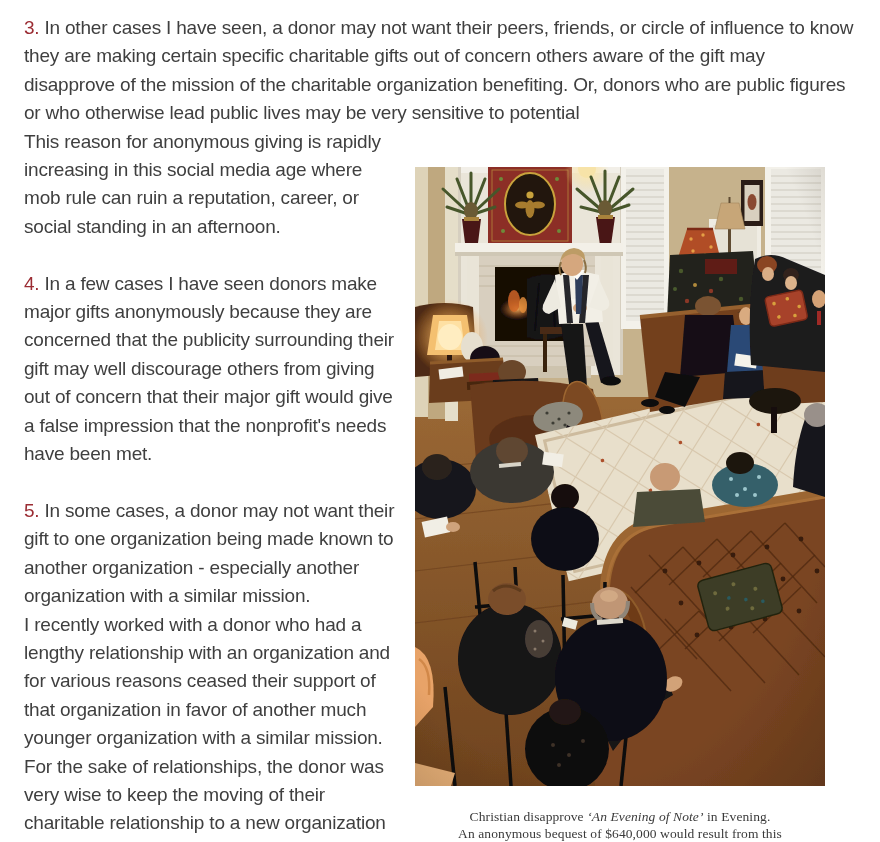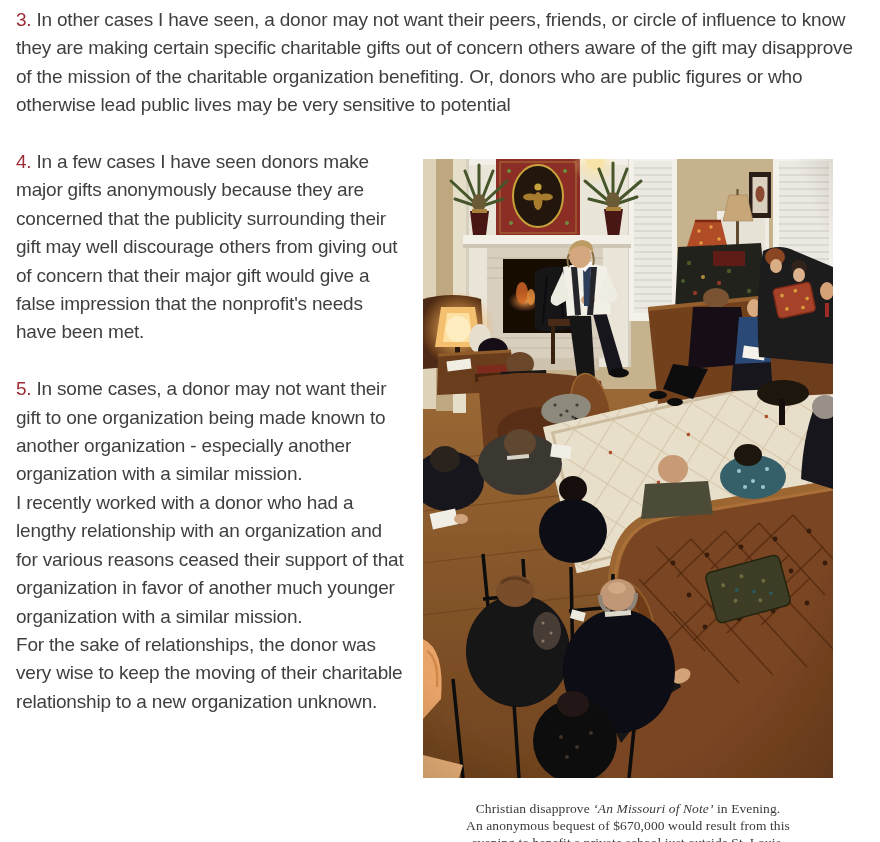--- a/index.html
+++ b/index.html
@@ -10,21 +10,21 @@
     overflow: hidden;
     box-sizing: border-box;
     padding: 2px 12px 0 12px;
     background: #ffffff;
     font-family: "Liberation Sans", "DejaVu Sans", sans-serif;
     font-size: 19px;
     line-height: 28.4px;
     letter-spacing: -0.2px;
     color: #3f3f3f;
   }
-  p.para { margin: 4px; }
+  p.para { margin: 12px; }
   p.para + p.para { margin-top: 28.4px; }
   .num { color: #9b2c33; margin-right: 5px; }
 
   
   .photo-figure {
     display: block;
     float: right;
     width: 410px;
     margin: 0 31px 0 18px;
     padding-top: 39px;
@@ -390,20 +390,20 @@
                 <circle cx="138" cy="578" r="2"></circle>
                 <circle cx="154" cy="588" r="2"></circle>
                 <circle cx="168" cy="574" r="2"></circle>
                 <circle cx="144" cy="598" r="2"></circle>
               </g>
 
       <rect x="0" y="0" width="410" height="619" fill="url(#gVig)"></rect>
     </g>
   </svg>
         </span>
-        <span class="caption"><span><span>Christian disapprove </span><em>‘An Missouri of Note’</em><span> in Evening.</span></span><br><span>An anonymous bequest of $670,000 would result from this</span><br><span>evening to benefit a private school just outside St. Louis.</span></span>
-      </span><br></p>
+        <span class="caption"><span><span>Christian disapprove </span><em>‘An Evening of Note’</em><span> in Evening.</span></span><br><span>An anonymous bequest of $640,000 would result from this</span><br><span>evening to benefit a private school just outside St. Louis.</span></span>
+      </span><br><span>This reason for anonymous giving is rapidly increasing in this social media age where mob rule can ruin a reputation, career, or social standing in an afternoon.</span></p>
 
   <p class="para"><span class="num">4.</span><span>In a few cases I have seen donors make major gifts anonymously because they are concerned that the publicity surrounding their gift may well discourage others from giving out of concern that their major gift would give a false impression that the nonprofit's needs have been met.</span></p>
 
   <p class="para"><span class="num">5.</span><span>In some cases, a donor may not want their gift to one organization being made known to another organization - especially another organization with a similar mission.</span><br><span>I recently worked with a donor who had a lengthy relationship with an organization and for various reasons ceased their support of that organization in favor of another much younger organization with a similar mission.</span><br><span>For the sake of relationships, the donor was very wise to keep the moving of their charitable relationship to a new organization unknown.</span></p>
 
 </div>
 
 </body></html>

